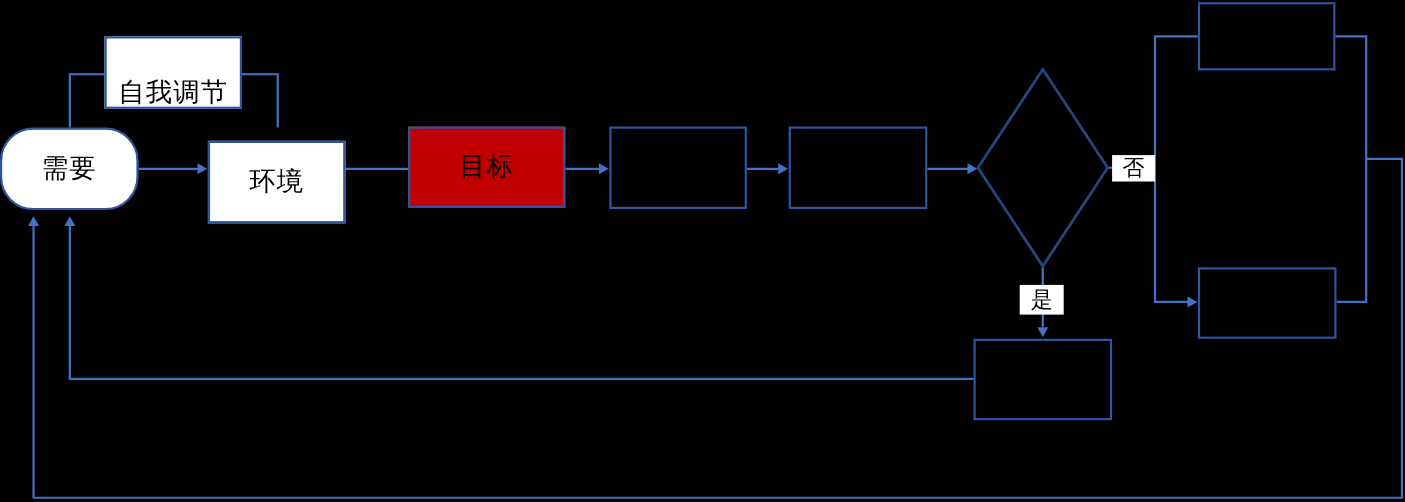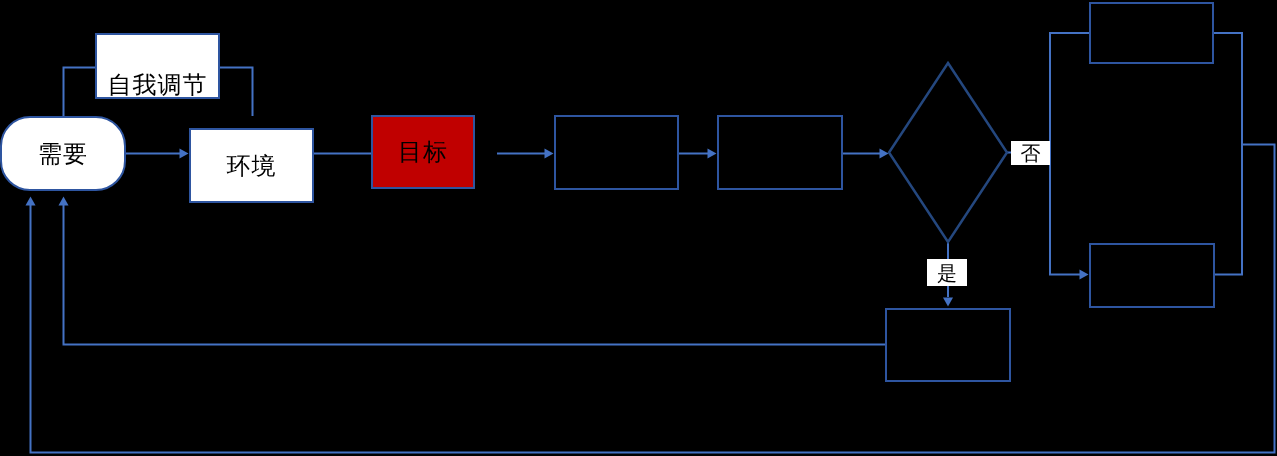--- a/index.html
+++ b/index.html
@@ -78,21 +78,21 @@
   </div>
 
   <div class="node white" style="left:0px;top:116px;width:126px;height:75px;border-radius:30px;">
     <span>需要</span>
   </div>
 
   <div class="node white" style="left:189px;top:116px;width:125px;height:75px;margin-top:12px;">
     <span>环境</span>
   </div>
 
-  <div class="node red" style="left:371px;top:115px;width:104px;height:74px;">
+  <div class="node red" style="left:371px;top:115px;width:143px;height:74px;">
     <span>目标</span>
   </div>
 
   <div class="node empty" style="left:554px;top:115px;width:125px;height:75px;">
     <span></span>
   </div>
 
   <div class="node empty" style="left:717px;top:115px;width:126px;height:75px;">
     <span></span>
   </div>

